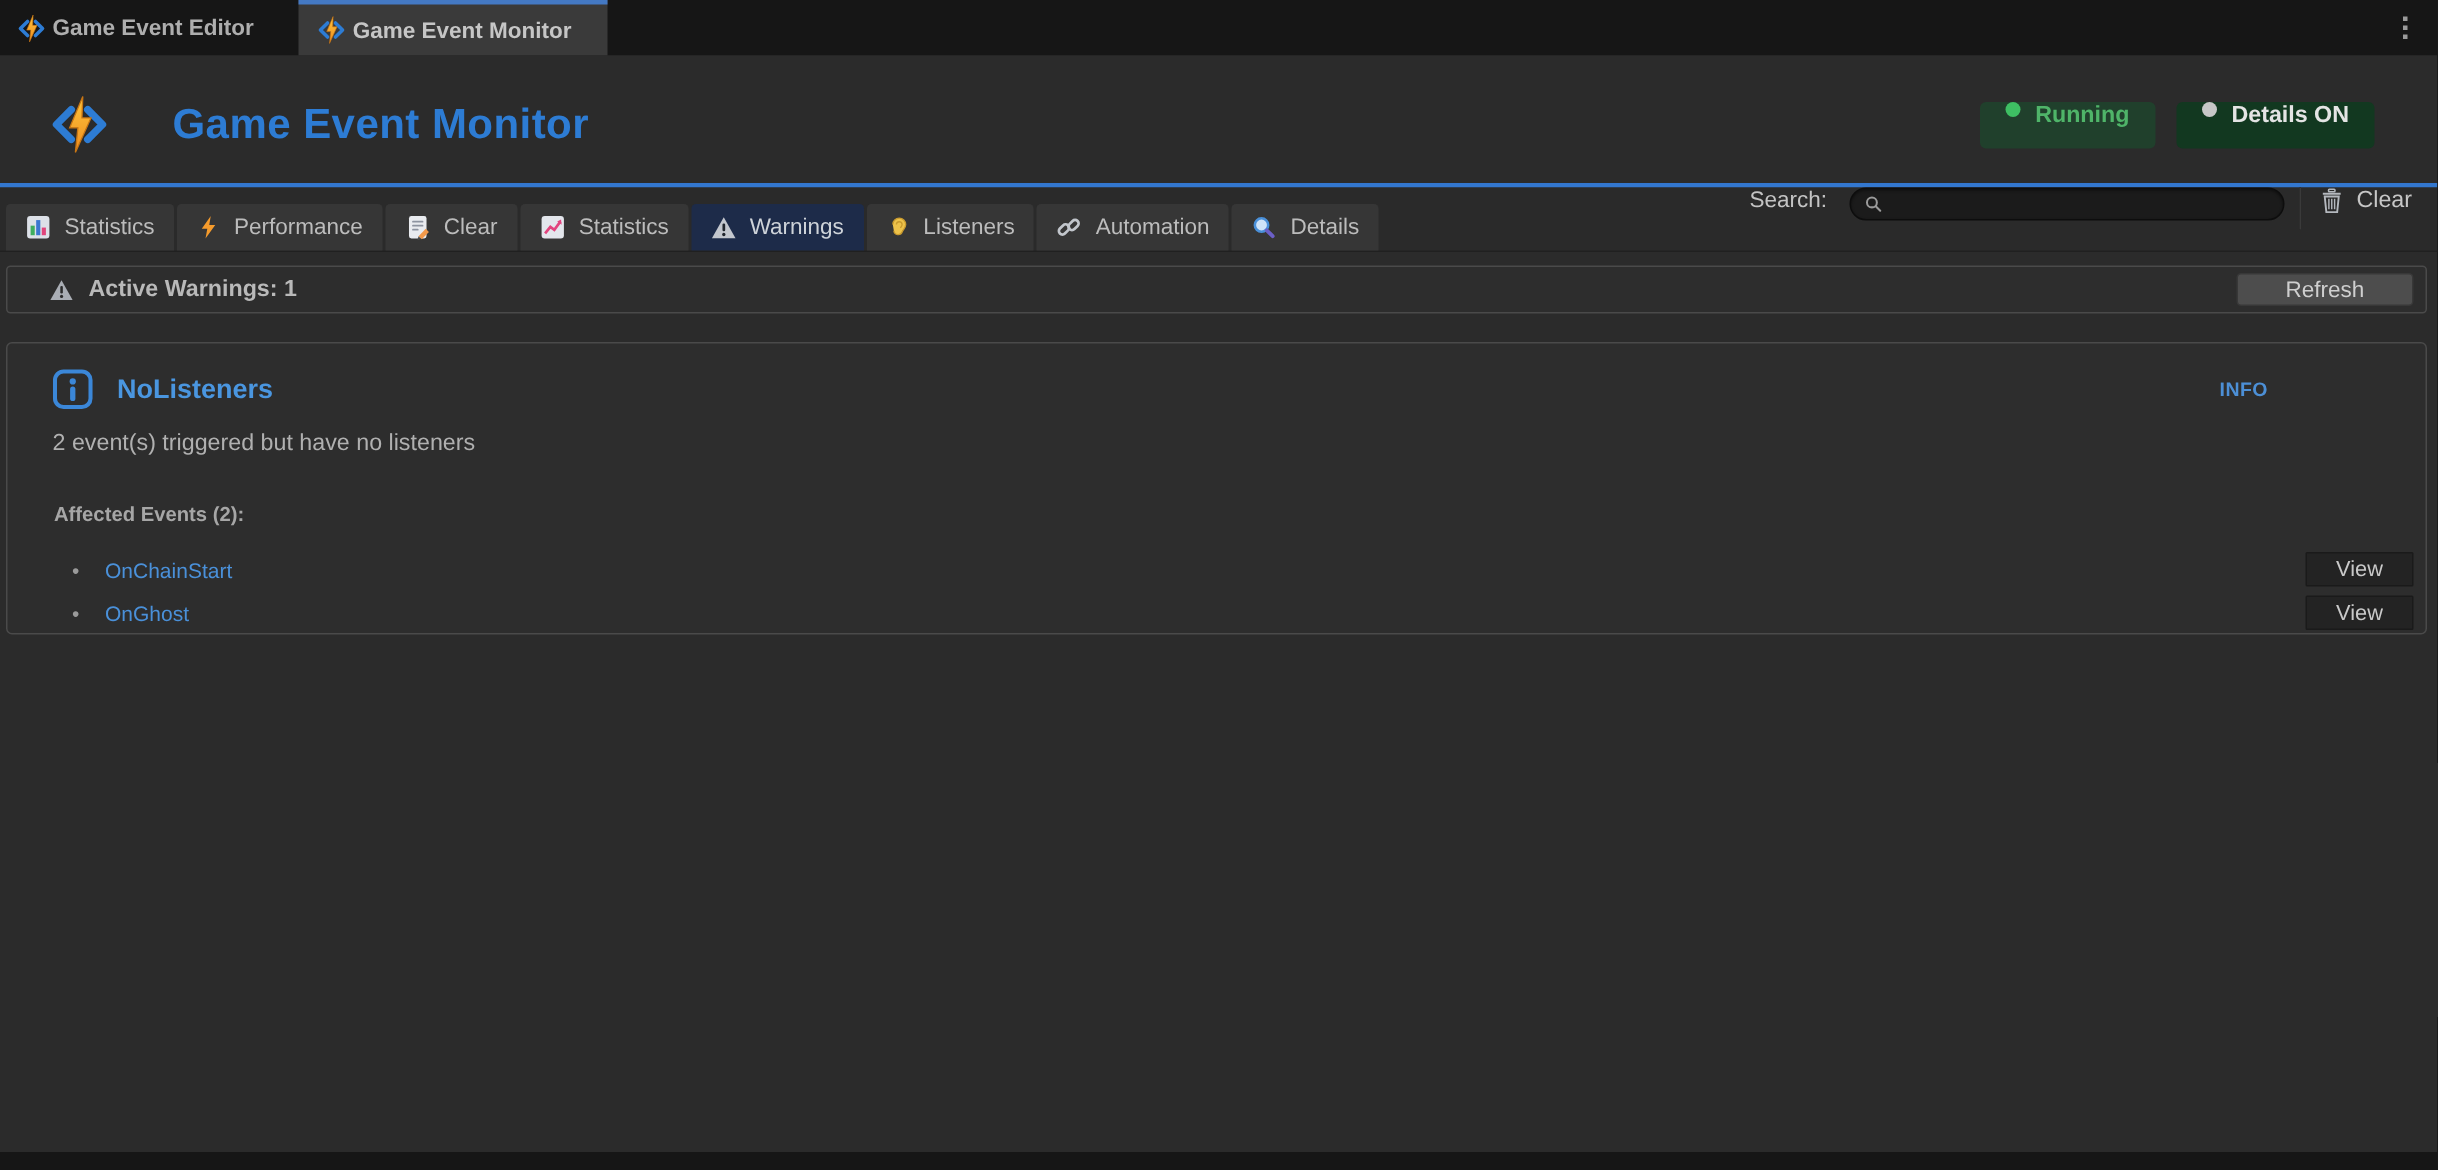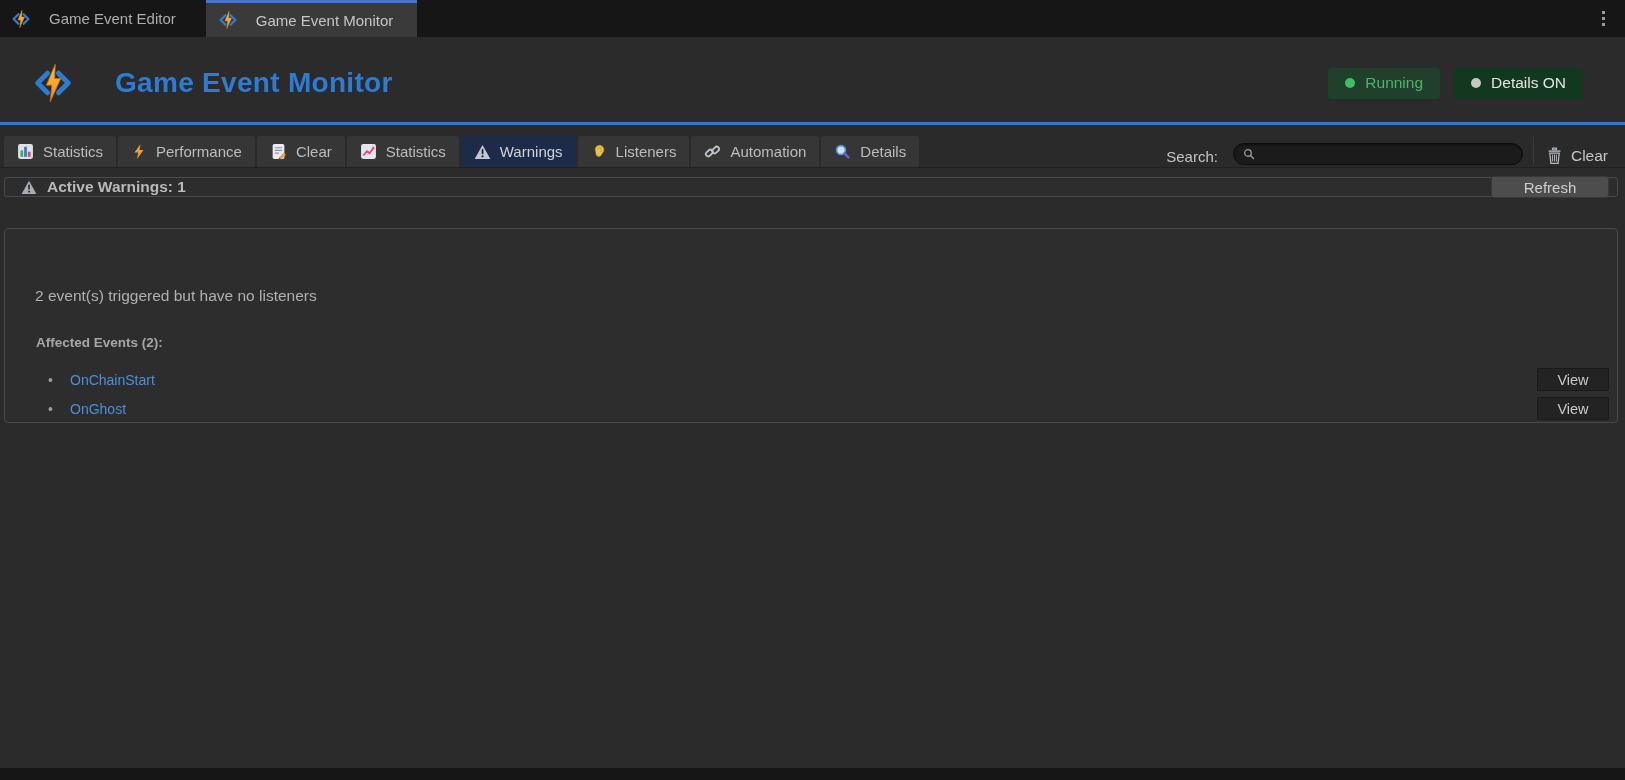--- a/index.html
+++ b/index.html
@@ -9,22 +9,22 @@
     position:relative; width:1625px; height:780px;
     background:#2b2b2b; overflow:hidden;
   }
 
   
   .titlebar {
     position:absolute; top:0; left:0; right:0; height:37px;
     background:#161616; display:flex; align-items:stretch;
   }
   .wintab {
-    display:flex; align-items:center; gap:18px;
-    padding:0 18px 0 11px; font-size:15px; color:#aeaeae; cursor:default;
+    display:flex; align-items:center; gap:4px;
+    padding:0 18px 0 11px; font-size:15px; color:#aeaeae; cursor:default;font-weight:bold;
   }
   .wintab.active {
     margin-left:12px; background:#3a3a3a; color:#c6c6c6;
     border-top:3px solid #4479c4; padding:0 24px 0 12px;
   }
   .kebab {
     margin-left:auto; align-self:center; margin-right:16px;
     display:flex; flex-direction:column; gap:3px; padding:4px; cursor:pointer;
   }
   .kebab i { width:3px; height:3px; background:#9a9a9a; display:block; }
@@ -34,22 +34,22 @@
     position:absolute; top:37px; left:0; right:0; height:85px;
     background:#2b2b2b; display:flex; align-items:center; padding-top:7px;
   }
   .logo { margin-left:27px; flex:0 0 auto; }
   .page-title {
     margin-left:36px; font-size:28px; font-weight:bold;
     color:#2d7cd4; letter-spacing:.3px;
   }
   .badges { margin-left:auto; display:flex; align-items:center; gap:14px; margin-right:42px; }
   .badge {
-    height:31px; display:flex; align-items:center; gap:10px;
-    padding:0 17px; border-radius:4px; font-size:15.5px; font-weight:400;
+    height:31px; display:flex; align-items:flex-start; gap:10px;
+    padding:0 17px; border-radius:4px; font-size:15.5px; font-weight:700;
   }
   .badge .dot { width:10px; height:10px; border-radius:50%; }
   .badge.running { background:#20402c; color:#4fb469; }
   .badge.running .dot { background:#3ebf63; }
   .badge.debugger { background:#123820; color:#e4e4e4; cursor:pointer; }
   .badge.debugger .dot { background:#c7c7c7; }
 
   .blue-line { position:absolute; top:122px; left:0; right:0; height:3px; background:#3377cf; }
 
   
@@ -61,44 +61,44 @@
   .tabs { display:flex; margin-left:4px; }
   .tab {
     height:31px; display:flex; align-items:center; gap:9px;
     padding:0 13px; margin-right:2px; background:#363636;
     border-radius:3px 3px 0 0; font-size:15px; color:#bcbcbc; cursor:pointer;
     white-space:nowrap;
   }
   .tab.active { background:#1d2b49; color:#ced3d9; }
   .tab svg { flex:0 0 auto; }
 
-  .search-zone { margin-left:auto; display:flex; align-items:flex-end; height:100%; padding-bottom:2px; }
+  .search-zone { margin-left:auto; display:flex; align-items:flex-start; height:100%; padding-bottom:2px; }
   .search-label { font-size:15px; color:#c4c4c4; margin-right:15px; }
   .search-field {
     width:290px; height:22px; background:#1b1b1b;
     border:1px solid #0d0d0d; border-radius:11px;
     display:flex; align-items:center; padding:0 9px;
     box-shadow:inset 0 1px 2px rgba(0,0,0,.45);
   }
   .search-field input {
     flex:1; background:transparent; border:0; outline:0;
     color:#dcdcdc; font-size:13px; margin-left:6px;
     font-family:inherit;
   }
   .vdivider { width:1px; height:28px; background:#1a1a1a; border-right:1px solid #3a3a3a; margin:0 12px 0 10px; }
   .clear-btn {
     display:flex; align-items:center; gap:8px;
     color:#c6c6c6; font-size:15.5px; margin-right:17px; cursor:pointer;
   }
 
   
   .warnbar {
-    position:absolute; top:177px; left:4px; right:7px; height:20px;
+    position:absolute; top:177px; left:4px; right:7px; height:32px;
     background:#2d2d2d; border:1px solid #4a4a4a; border-radius:3px;
-    display:flex; align-items:center; padding:0 8px 0 16px;
+    display:flex; align-items:center; padding:0 8px 0 28px;
   }
   .warnbar-label { font-size:15.5px; font-weight:bold; color:#b9b9b9; margin-left:10px; }
   .refresh-btn {
     margin-left:auto; width:118px; height:22px;
     background:#4d4d4d; border:1px solid #383838; border-radius:3px;
     color:#cfcfcf; font-size:15px; font-family:inherit; cursor:pointer;
   }
 
   
   .card {
@@ -272,20 +272,29 @@
     <svg width="16" height="15" viewBox="0 0 16 15">
       <path d="M8 0.8 L15.4 14 H0.6 Z" fill="#a9adb4"></path>
       <rect x="7.2" y="4.6" width="1.7" height="5" rx="0.8" fill="#2b2b2b"></rect>
       <circle cx="8.05" cy="11.6" r="1.05" fill="#2b2b2b"></circle>
     </svg>
     <span class="warnbar-label">Active Warnings: 1</span>
     <button class="refresh-btn">Refresh</button>
   </div>
 
   <div class="card">
+    <div class="card-head">
+      <svg width="27" height="27" viewBox="0 0 26 26">
+        <rect x="1.6" y="1.6" width="22.8" height="22.8" rx="5.5" fill="none" stroke="#3b87d8" stroke-width="2.6"></rect>
+        <circle cx="13" cy="8" r="2" fill="#3b87d8"></circle>
+        <rect x="11.3" y="11.2" width="3.4" height="9.4" rx="1.7" fill="#3b87d8"></rect>
+      </svg>
+      <span class="card-title">NoListeners</span>
+      <span class="severity">INFO</span>
+    </div>
     <div class="card-desc">2 event(s) triggered but have no listeners</div>
     <div class="card-affected">Affected Events (2):</div>
     <div class="event-rows">
       <div class="event-row">
         <span class="bullet">•</span>
         <a class="event-link">OnChainStart</a>
         <button class="view-btn">View</button>
       </div>
       <div class="event-row">
         <span class="bullet">•</span>

